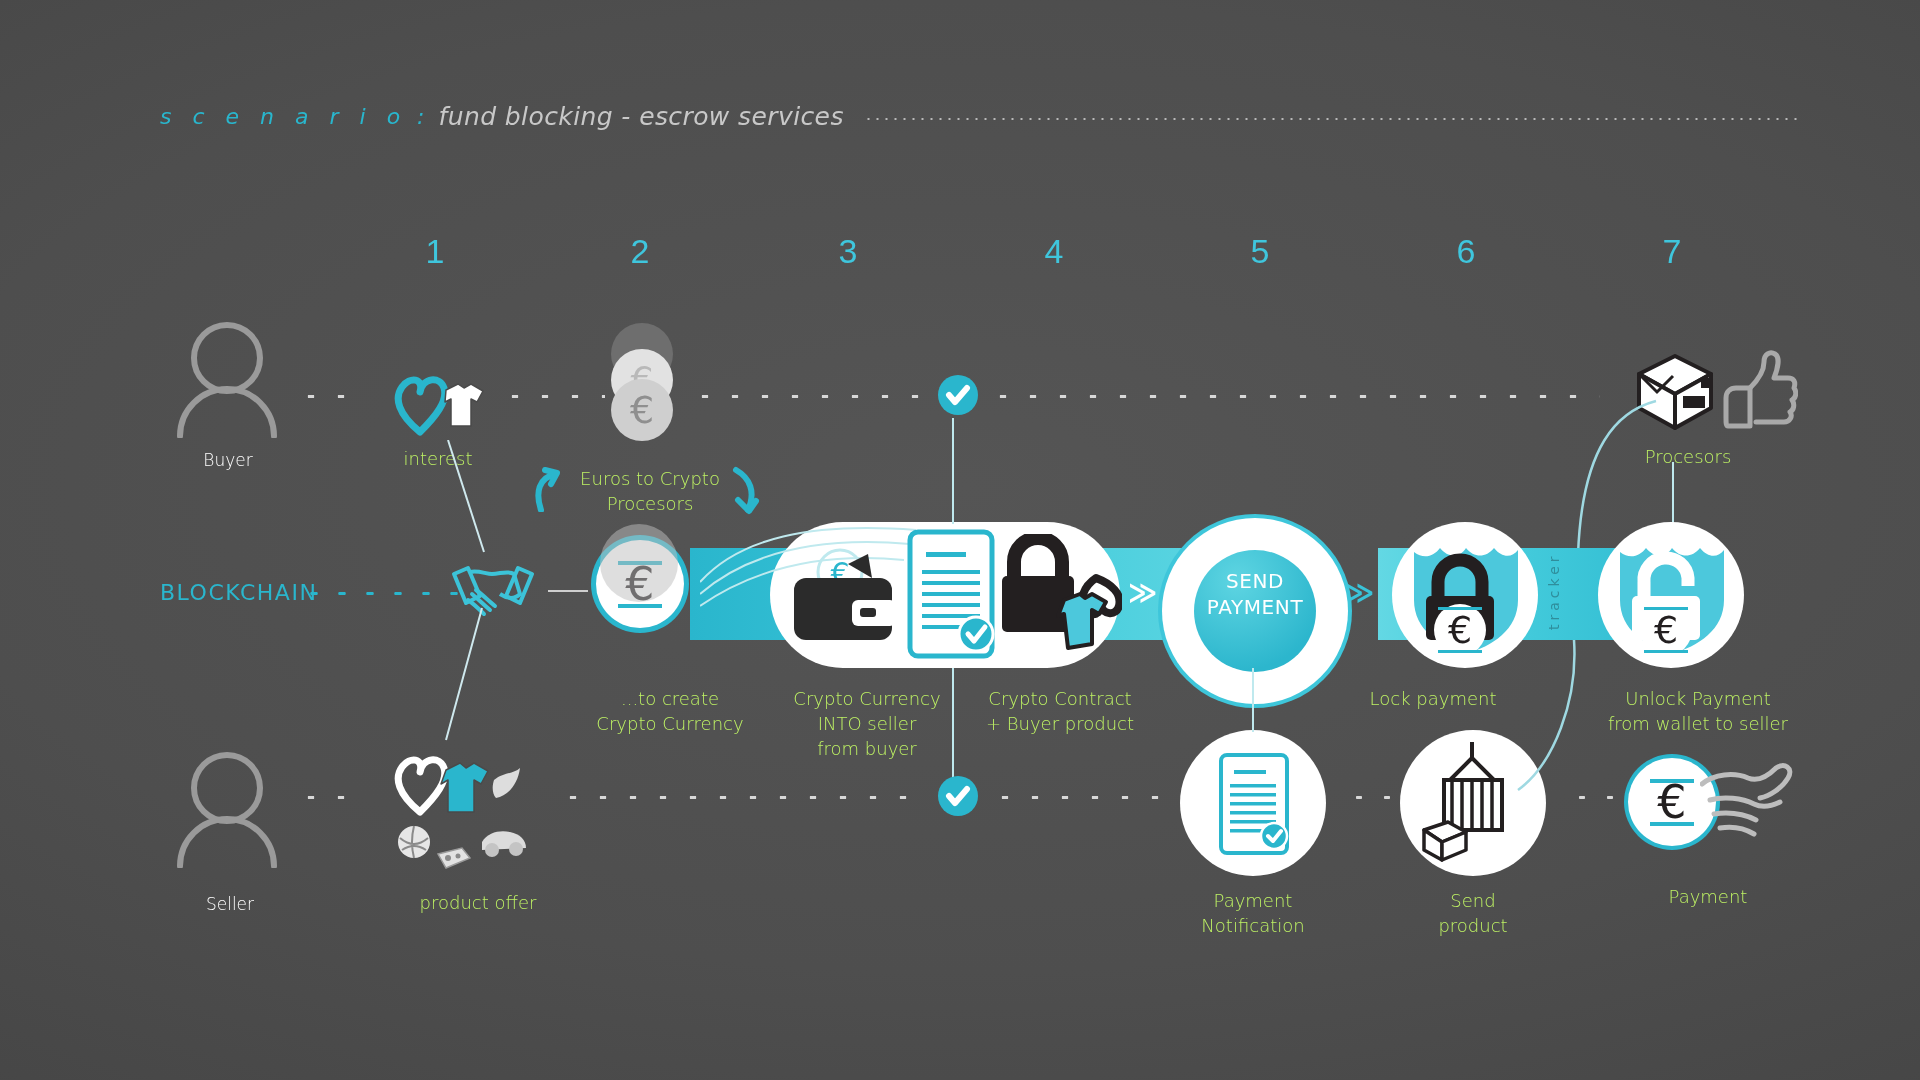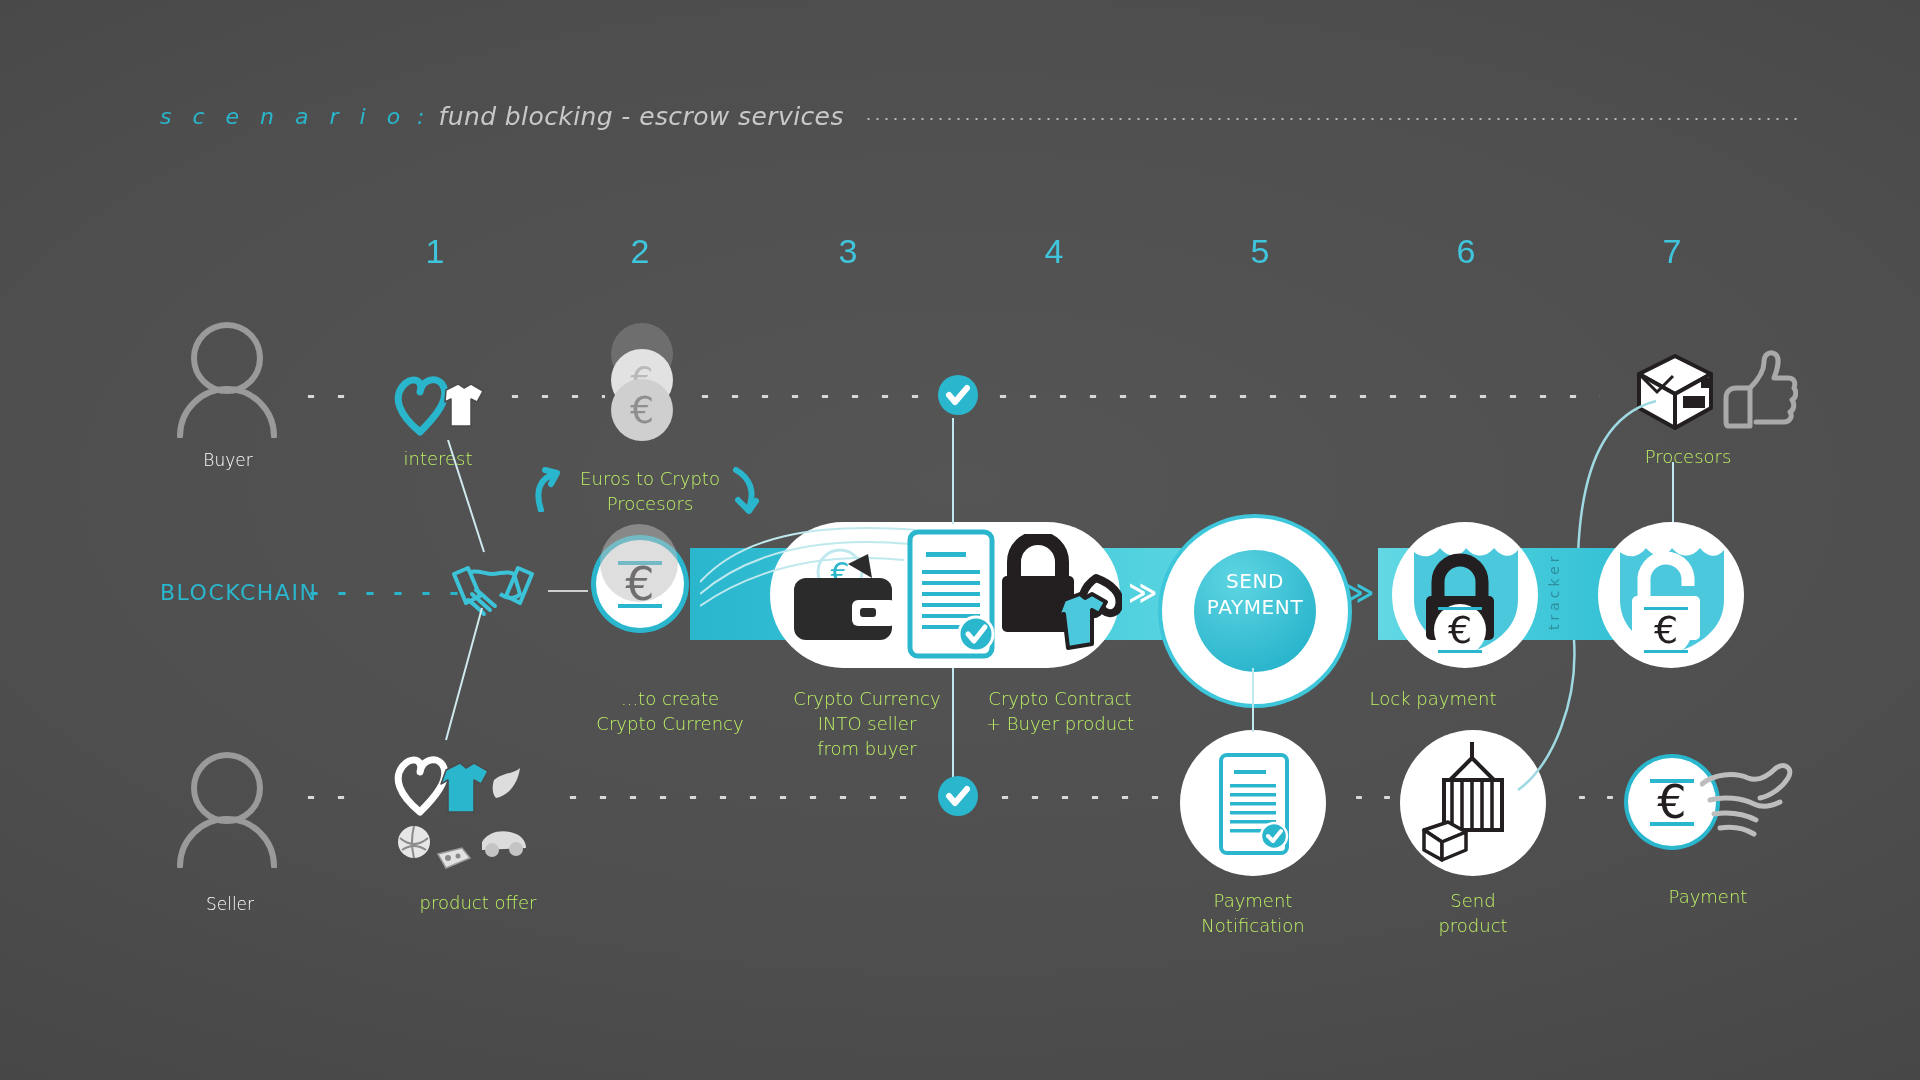--- a/index.html
+++ b/index.html
@@ -255,20 +255,24 @@
   <div class="abs circle" style="left:1598px;top:522px;width:146px;height:146px;background:#ffffff"></div>
   <svg class="abs" style="left:1614px;top:538px" width="114" height="118" viewBox="0 0 114 118">
     <path d="M6 14 C16 22 26 18 32 10 C40 20 52 20 58 10 C66 20 78 20 86 10 C94 20 104 20 110 12 L110 62 C110 92 84 108 58 116 C32 108 6 92 6 62 Z" fill="#4cc8dc"></path>
     <path d="M30 62 L30 44 A22 22 0 0 1 74 40 L74 48" fill="none" stroke="#ffffff" stroke-width="13"></path>
     <rect x="18" y="58" width="68" height="44" rx="5" fill="#ffffff"></rect>
     <circle cx="52" cy="92" r="26" fill="#ffffff"></circle>
     <text x="52" y="105" font-size="38" fill="#231f20" text-anchor="middle" font-family="DejaVu Sans">€</text>
     <rect x="30" y="69" width="44" height="3" fill="#2ab6cd"></rect>
     <rect x="30" y="112" width="44" height="3" fill="#2ab6cd"></rect>
   </svg>
+  <div class="abs caption" style="left:1578px;top:686px;width:240px">
+    <div>Unlock Payment</div>
+    <div>from wallet to seller</div>
+  </div>
 
   <svg class="abs" style="left:172px;top:748px" width="110" height="120" viewBox="0 0 110 120">
     <circle cx="55" cy="40" r="33" fill="none" stroke="#9a9a9a" stroke-width="6"></circle>
     <path d="M8 118 A47 47 0 0 1 102 118" fill="none" stroke="#9a9a9a" stroke-width="6" stroke-linecap="round"></path>
   </svg>
   <div class="abs rowlabel" style="left:140px;top:894px">Seller</div>
 
   <div class="abs dots" style="left:296px;top:796px;width:60px"></div>
 
   <svg class="abs" style="left:388px;top:750px" width="140" height="130" viewBox="0 0 140 130">

